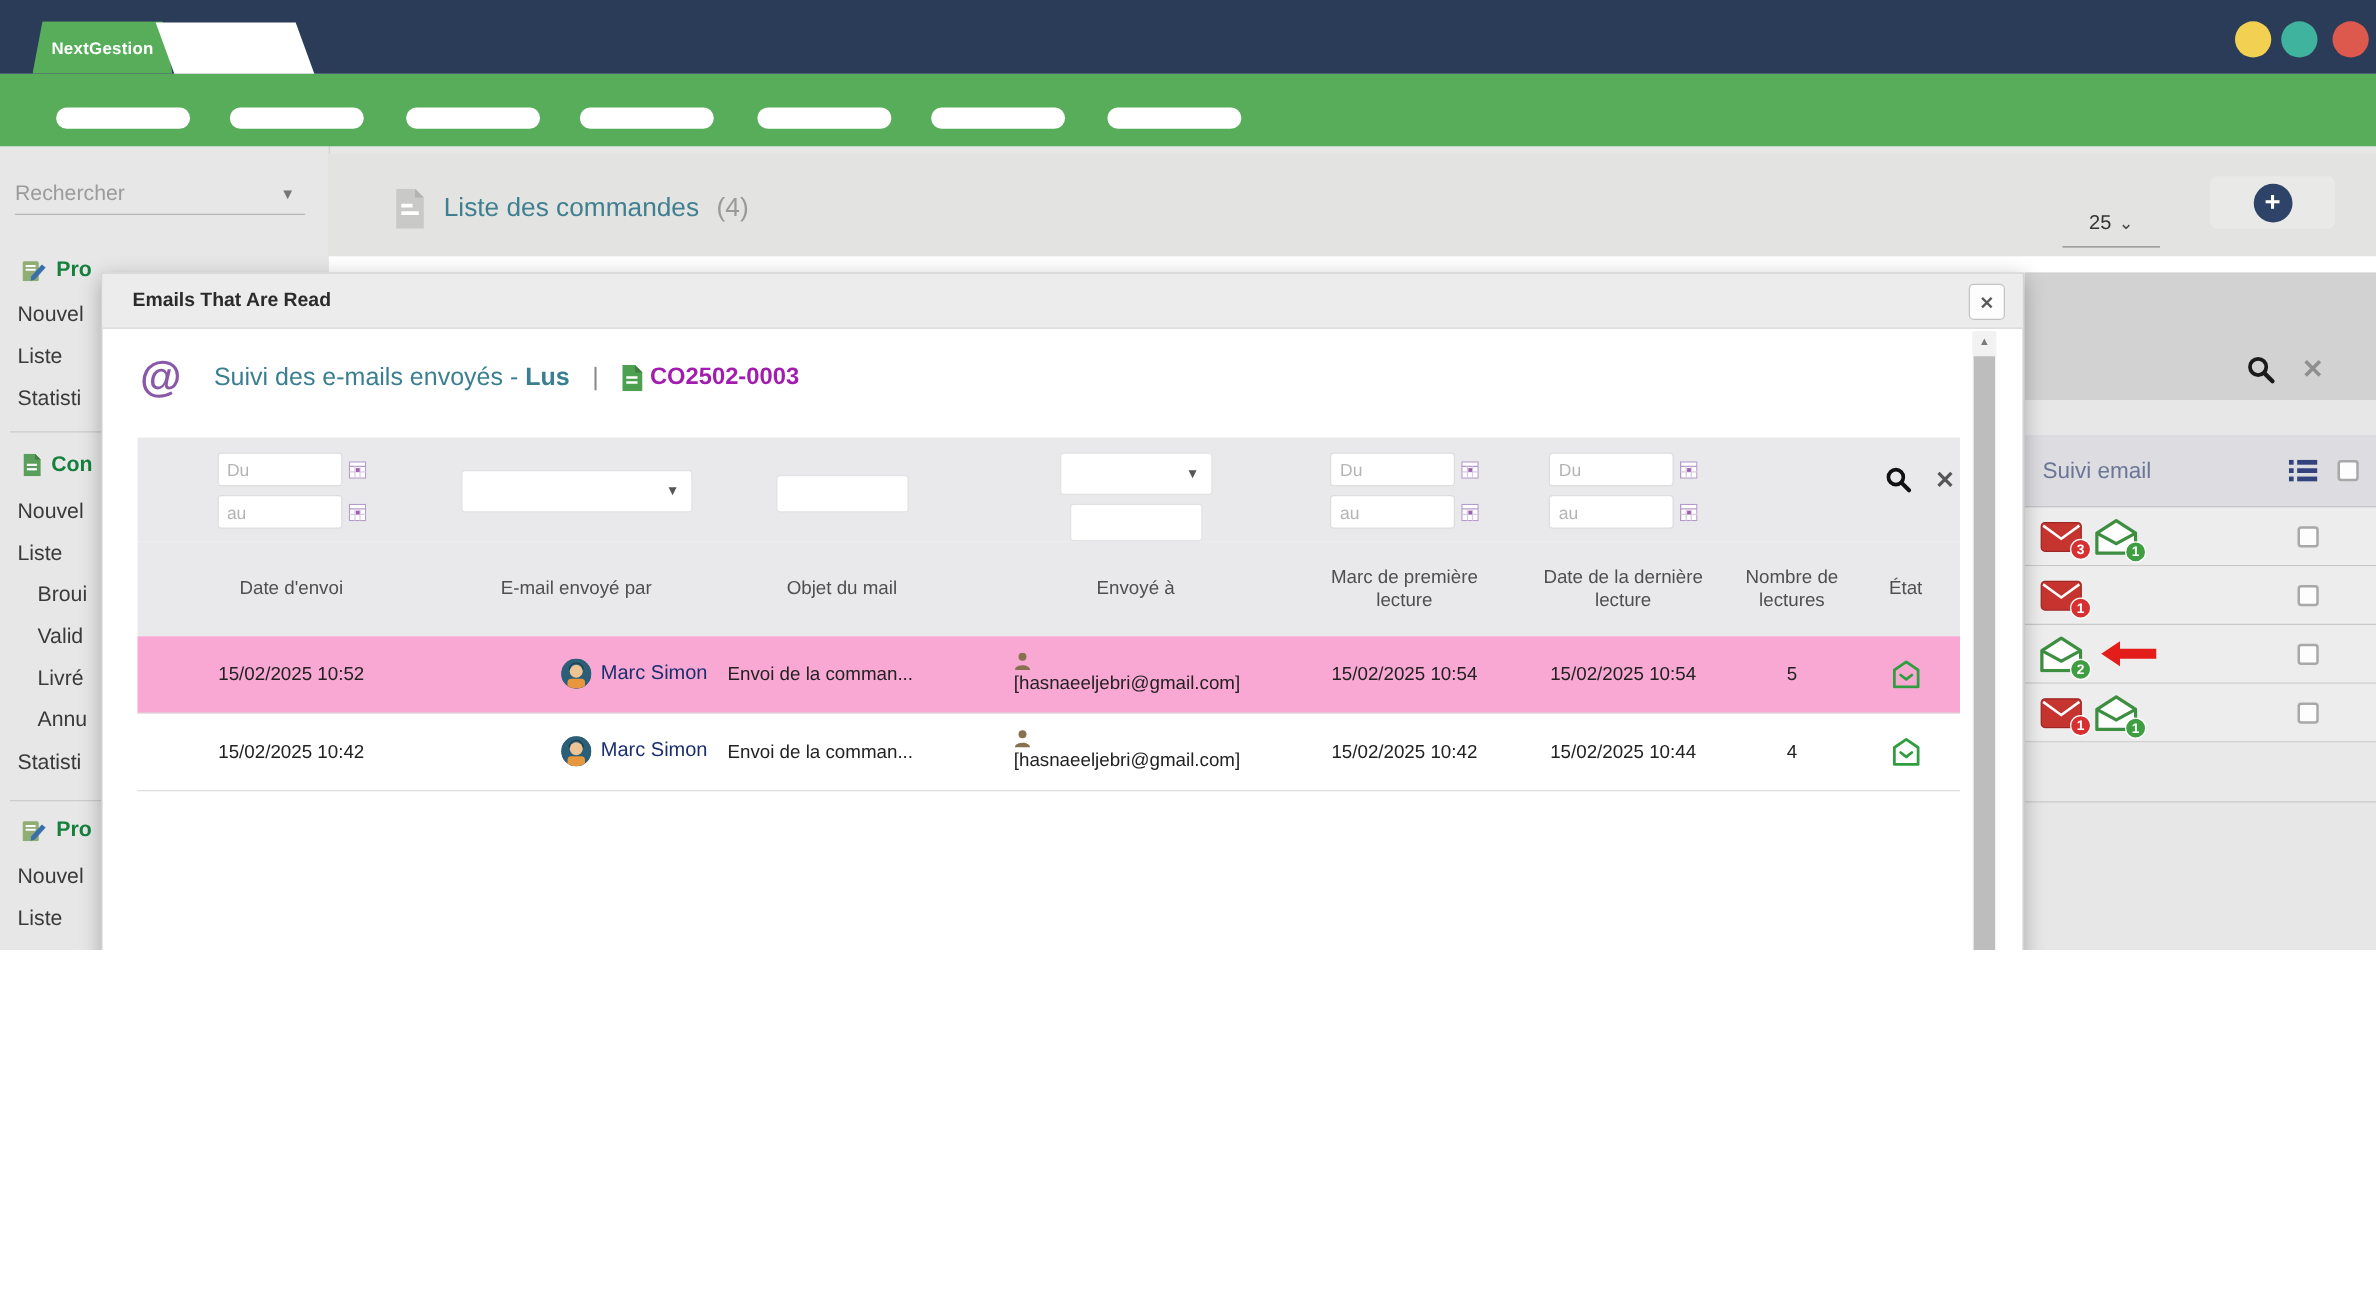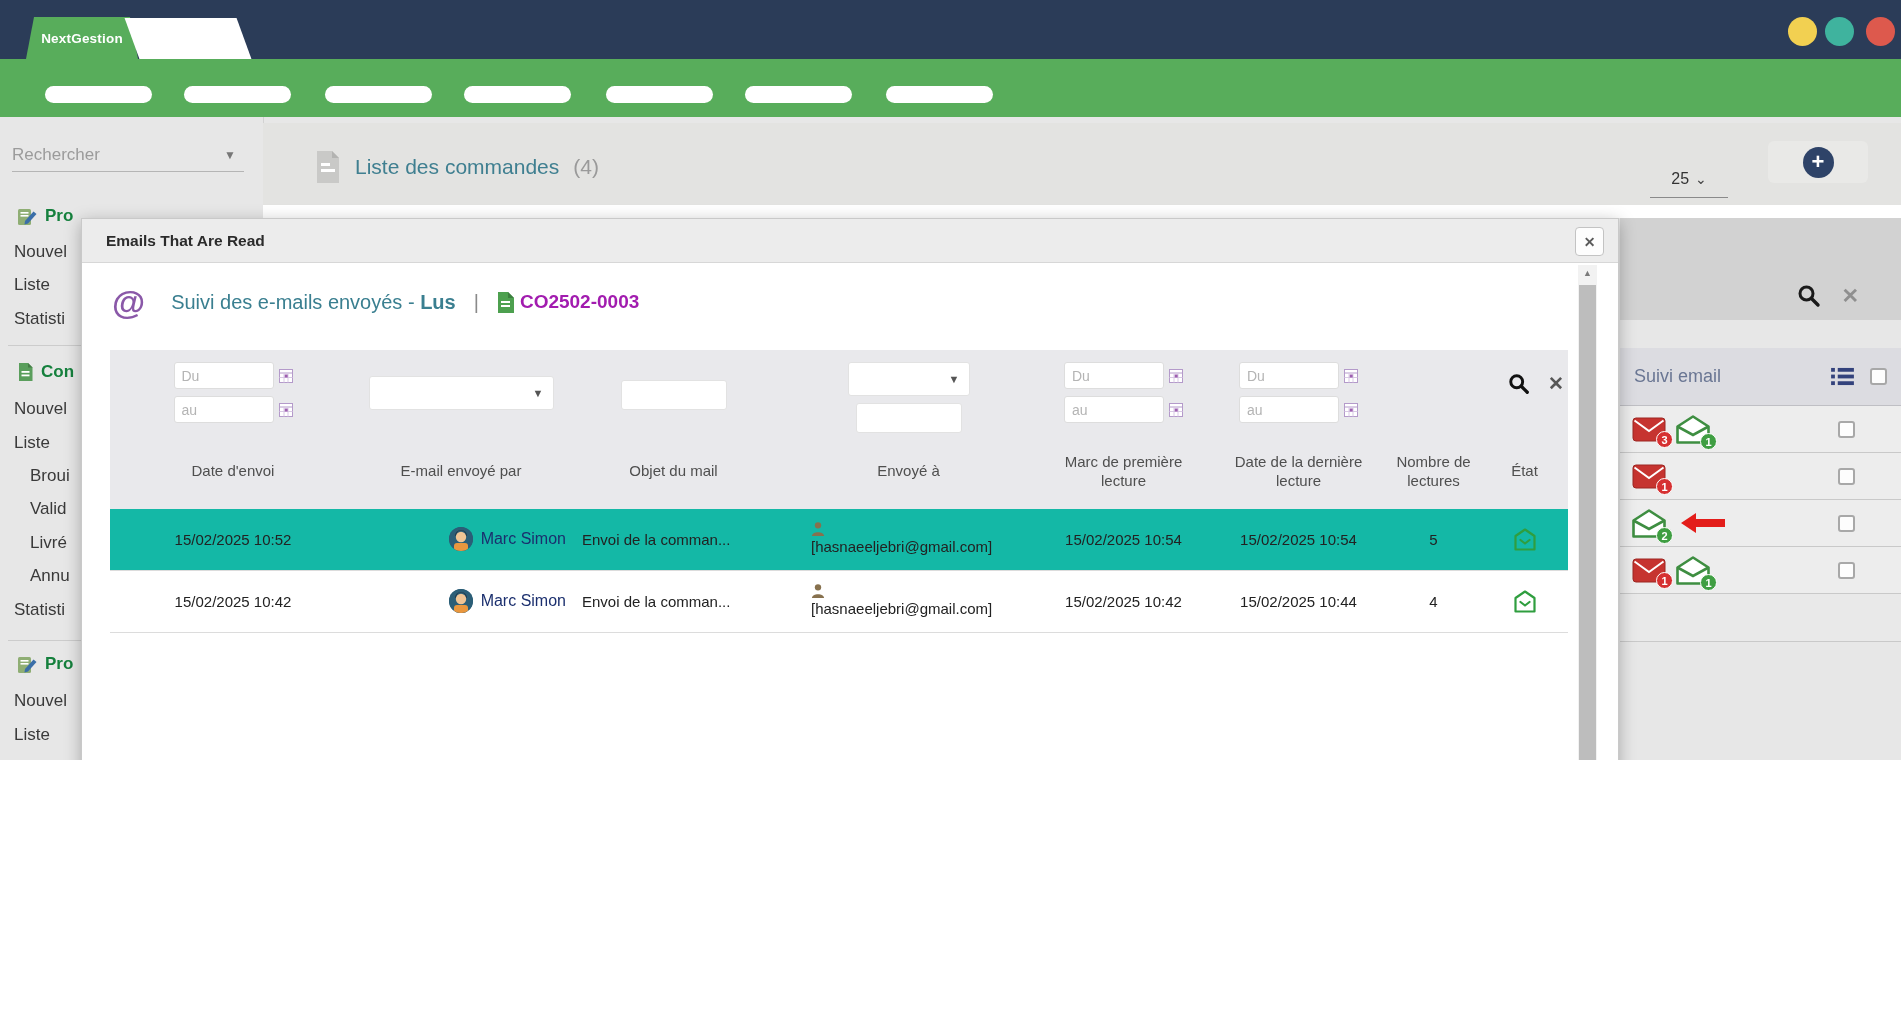--- a/index.html
+++ b/index.html
@@ -86,21 +86,21 @@
   .fsel .car { color:#555; font-size:11px; margin-right:9px; }
   .sel-wide { width:185px; margin-top:14px; }
   .sel-med { width:122px; }
   .finput { width:106px; height:30px; background:#fff; border:1px solid #e2e2e2; border-radius:3px; }
   .c3pad { padding-top:18px; }
   .ftools { position:absolute; right:4px; top:22px; display:flex; gap:18px; align-items:center; }
   .fclear { color:#565656; font-size:19px; font-weight:bold; cursor:pointer; }
   .mt-labels { background:#e9e9ec; padding:20px 0 18px; }
   .mt-labels .lbl { text-align:center; color:#4f4f4f; font-size:15px; line-height:1.25; align-self:center; padding:0 6px; }
   .erow { height:62px; border-bottom:1px solid #dcdcdc; }
-  .erow:nth-child(1) { background:#14b8a6; }
+  .erow:nth-child(1) { background:#f9a8d4; }
   .erow:nth-child(2) { background:#ffffff; }
   .cell { display:flex; align-items:center; justify-content:center; font-size:15px; color:#222; }
   .c-sender { justify-content:flex-end; padding-left:35px; gap:8px; }
   .sender-name { color:#1b2f6e; font-size:16px; cursor:pointer; }
   .avatar { width:24px; height:24px; border-radius:50%; overflow:hidden; background:#2b5e77; display:inline-flex; }
   .c-subject { justify-content:flex-start; padding-left:16px; }
   .c-to { justify-content:flex-start; padding-left:30px; }
   .c-to .two { display:flex; flex-direction:column; align-items:flex-start; line-height:1.4; }
 
   

